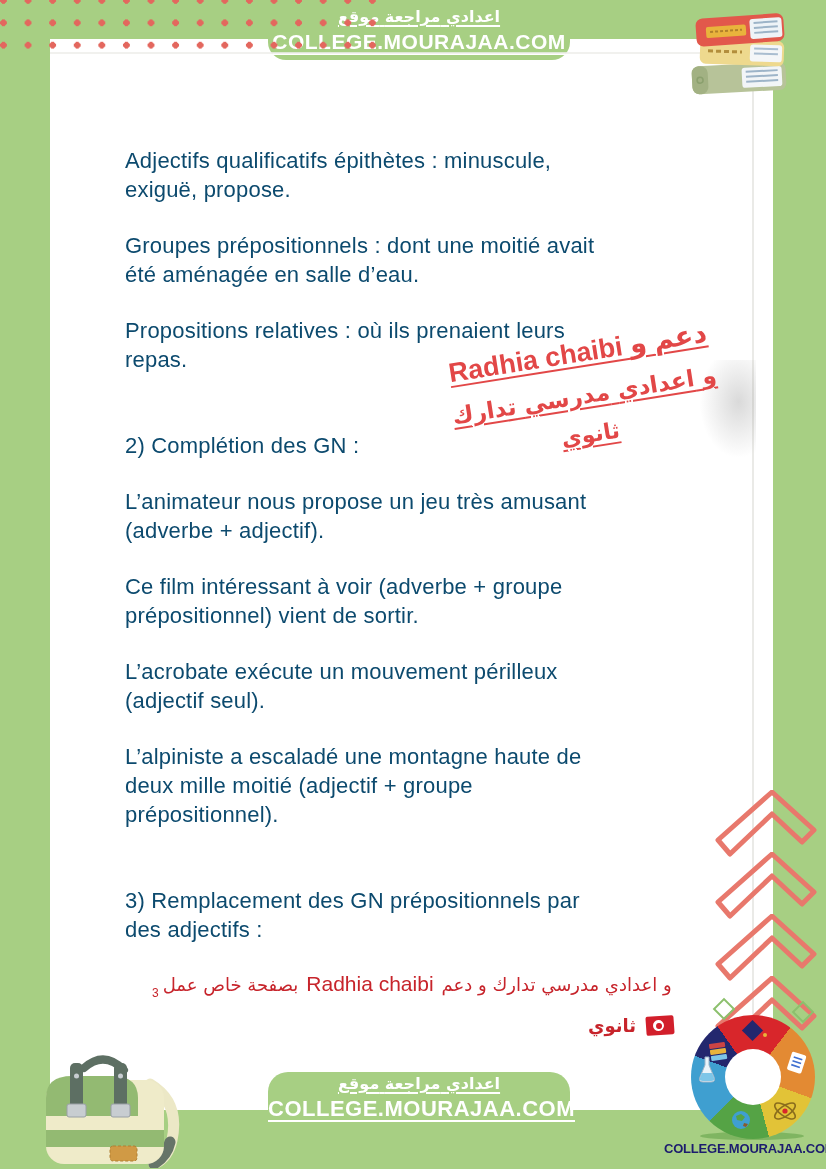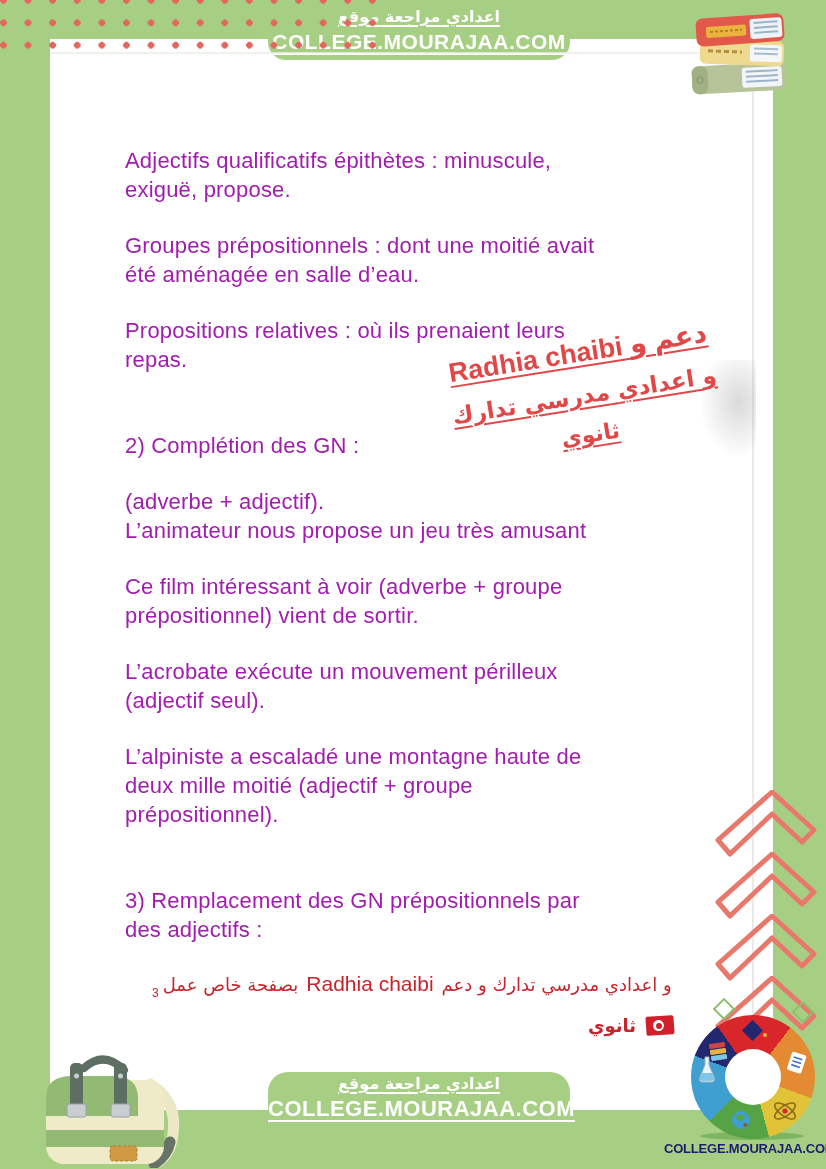--- a/index.html
+++ b/index.html
@@ -23,21 +23,21 @@
   
   .dots{left:0;top:-3px;width:386px;height:62px;z-index:3;
         background-image:radial-gradient(circle 3.3px at 3.5px 3.5px,#e3675e 99%,transparent 100%);
         background-size:24.6px 22.4px}
   
   .page-edge{left:752px;top:39px;width:2px;height:1071px;background:#e6e6e3;opacity:.85;z-index:2}
   .under-band-line{left:50px;top:52px;width:702px;height:2px;background:#ededea;opacity:.8;z-index:2}
   .curl{left:698px;top:360px;width:58px;height:100px;z-index:2;
         background:radial-gradient(ellipse at 70% 42%,rgba(120,120,120,.28),rgba(120,120,120,0) 68%)}
   
-  .doc{left:125px;top:146px;width:545px;z-index:3;color:#a21caf;font-size:22px;line-height:29px;letter-spacing:.2px}
+  .doc{left:125px;top:146px;width:545px;z-index:3;color:#0c4a6e;font-size:22px;line-height:29px;letter-spacing:.2px}
   .doc p{margin:0 0 27px 0}
   .doc p.hd{margin-top:57px}
   .line{display:block;white-space:nowrap}
   
   .watermark{left:430px;top:354px;width:292px;z-index:4;transform:rotate(-9deg);transform-origin:0 0;
              color:#e24747;font-weight:bold;text-align:center}
   .watermark .w1{font-size:27px;line-height:44px}
   .watermark .w2{font-size:23px;line-height:42px;font-family:"DejaVu Sans",sans-serif}
   .watermark .w3{font-size:22px;line-height:38px;font-family:"DejaVu Sans",sans-serif}
   .watermark span{text-decoration:underline;text-decoration-thickness:2px;text-underline-offset:4px}
@@ -118,22 +118,22 @@
     <span class="line">été aménagée en salle d’eau.</span>
   </p>
   <p>
     <span class="line">Propositions relatives : où ils prenaient leurs</span>
     <span class="line">repas.</span>
   </p>
   <p class="hd">
     <span class="line">2) Complétion des GN :</span>
   </p>
   <p>
+    <span class="line">L’animateur nous propose un jeu très amusant</span>
     <span class="line">(adverbe + adjectif).</span>
-    <span class="line">L’animateur nous propose un jeu très amusant</span>
   </p>
   <p>
     <span class="line">Ce film intéressant à voir (adverbe + groupe</span>
     <span class="line">prépositionnel) vient de sortir.</span>
   </p>
   <p>
     <span class="line">L’acrobate exécute un mouvement périlleux</span>
     <span class="line">(adjectif seul).</span>
   </p>
   <p>

